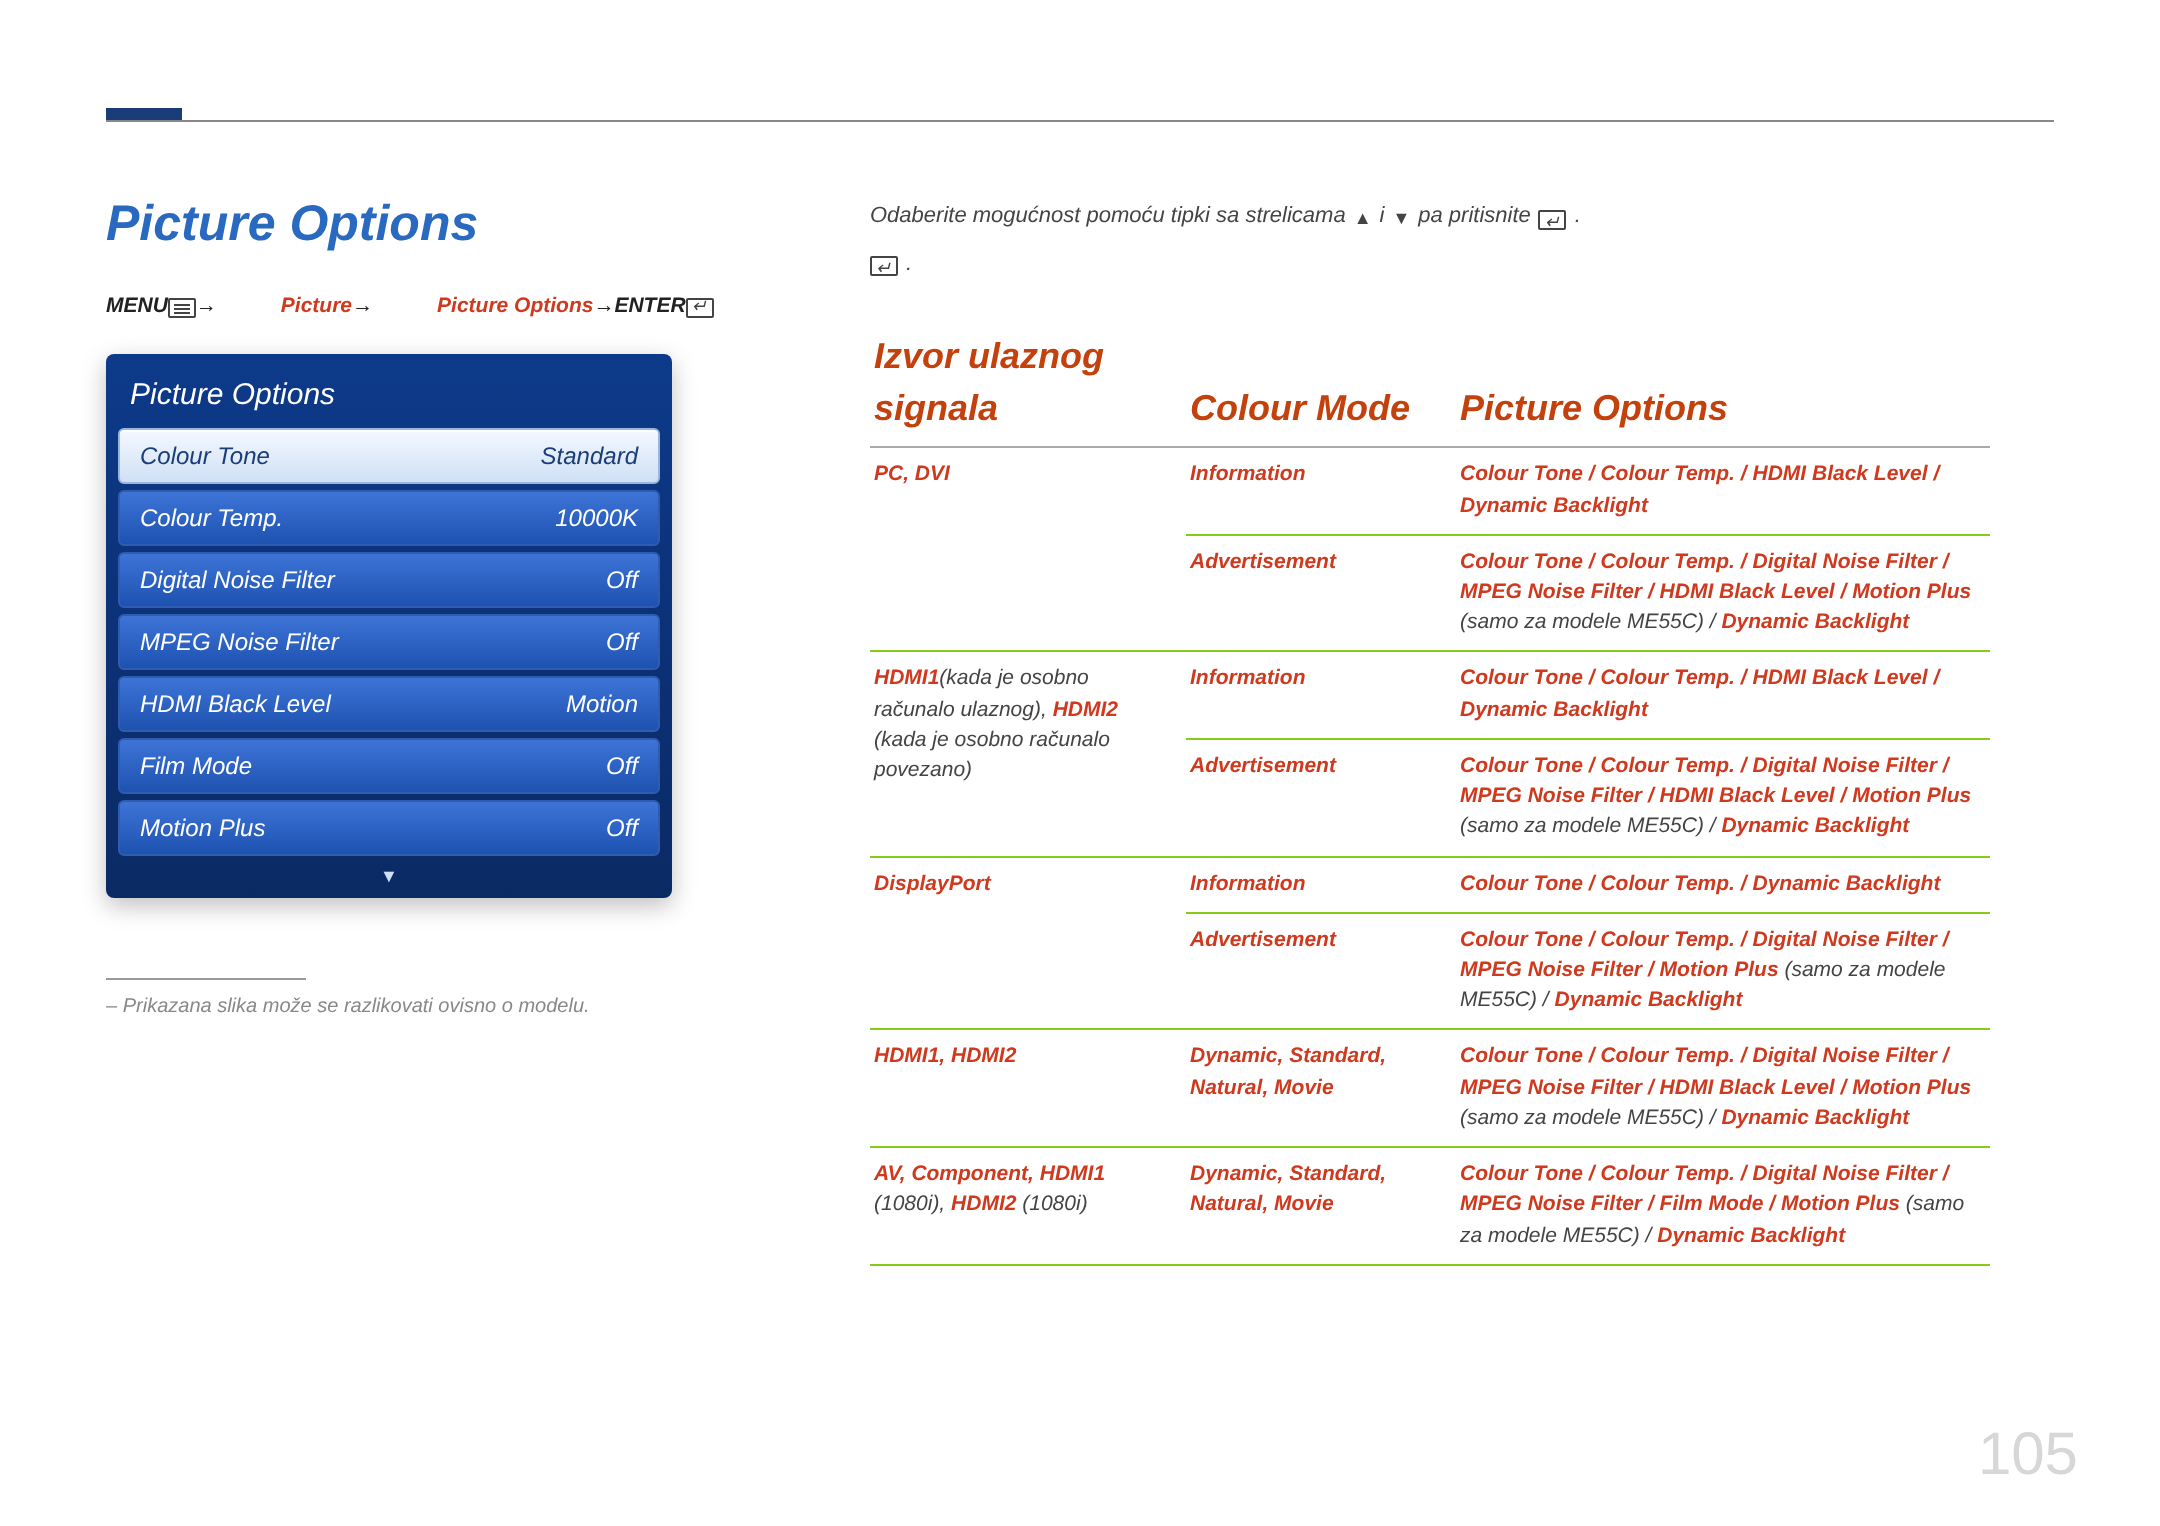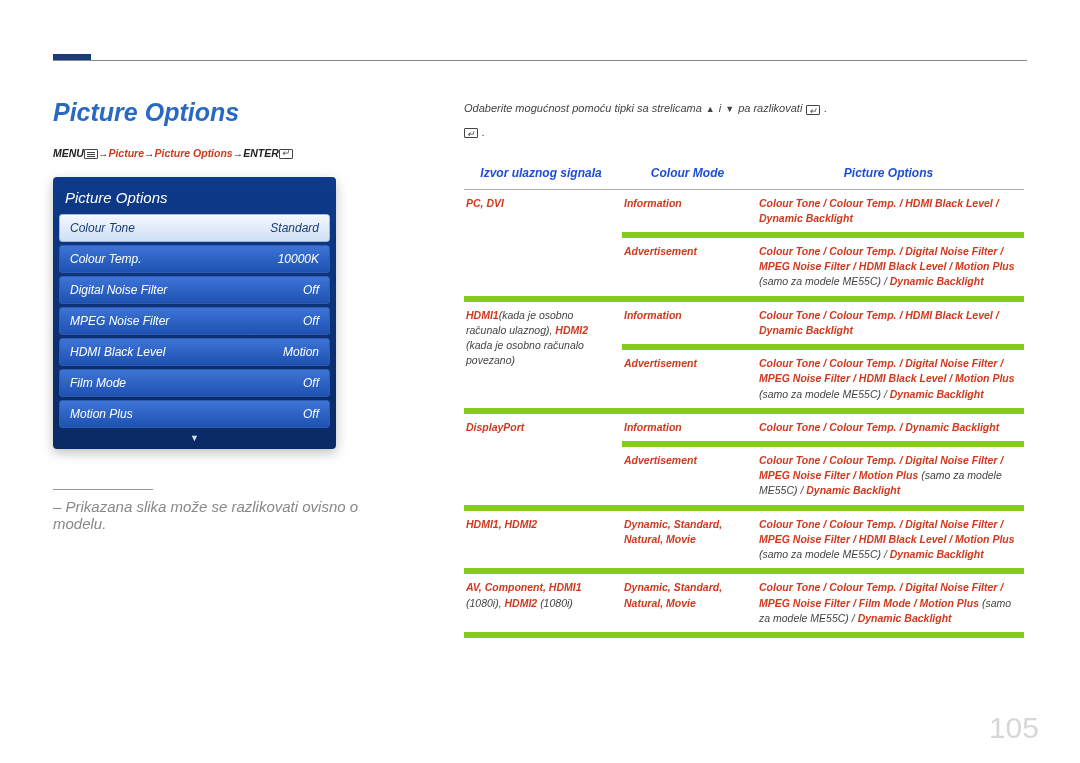--- a/index.html
+++ b/index.html
@@ -44,21 +44,21 @@
   }
   .breadcrumb {
     font-size: 10.5px;
     color: #222;
     margin-bottom: 18px;
     display: flex;
     align-items: center;
     gap: 0;
     flex-wrap: wrap;
   }
-  .breadcrumb .hl { color: #cf3a1f; font-weight: 700; }
+  .breadcrumb .hl { color: #cf3a1f; font-weight: 700; margin-left: 32px; }
   .breadcrumb .bold { font-weight: 700; }
   .icon-box {
     display: inline-block;
     width: 14px;
     height: 10px;
     border: 1px solid #444;
     border-radius: 1px;
     position: relative;
     top: 1px;
   }
@@ -76,21 +76,21 @@
     font-size: 9px;
     color: #444;
   }
   .left-col {
     float: left;
     width: 360px;
   }
   .right-col {
     float: left;
     width: 560px;
-    margin-left: 51px;
+    margin-left: 22px;
     margin-top: 40px;
   }
   .intro-line {
     font-size: 11px;
     color: #444;
     line-height: 1.6;
     margin-bottom: 6px;
     display: flex;
     align-items: center;
     gap: 4px;
@@ -137,46 +137,46 @@
     font-size: 9px;
     padding-top: 2px;
   }
   .footnote-line {
     border-top: 1px solid #999;
     width: 100px;
     margin-top: 40px;
     margin-bottom: 8px;
   }
   .footnote {
-    font-size: 15px;
+    font-size: 10px;
     color: #888;
   }
   .footnote::before {
     content: "– ";
   }
   .tbl {
     width: 100%;
     border-collapse: collapse;
     margin-top: 20px;
     font-size: 10.5px;
     line-height: 1.45;
   }
   .tbl th {
-    text-align: center;
-    font-size: 12px;
+    text-align: left;
+    font-size: 18px;
     font-weight: 700;
-    color: #1d4ed8;
+    color: #c2410c;
     padding: 4px 6px 6px 2px;
     border-bottom: 1px solid #aaa;
     vertical-align: bottom;
   }
   .tbl td {
     padding: 6px 6px 6px 2px;
     vertical-align: top;
-    border-bottom: 6px solid #84cc16;
+    border-bottom: 1px solid #84cc16;
   }
   .hl { color: #cf3a1f; font-weight: 700; }
   .sep { color: #cf3a1f; font-weight: 700; }
   .plain { color: #444; text-align: right; }
   .col-src { width: 158px; }
   .col-mode { width: 135px; }
   .page-num {
     position: absolute;
     right: 41px;
     bottom: 18px;
@@ -246,21 +246,21 @@
     <div class="footnote-line"></div>
     <div class="footnote">Prikazana slika može se razlikovati ovisno o modelu.</div>
   </div>
 
   <div class="right-col">
     <div class="intro-line">
       <span>Odaberite mogućnost pomoću tipki sa strelicama</span>
       <span class="arrow-up">▲</span>
       <span>i</span>
       <span class="arrow-down">▼</span>
-      <span>pa razlikovati</span>
+      <span>pa pritisnite</span>
       <span class="icon-box enter"></span>
       <span>.</span>
     </div>
     <div class="intro-line">
       <span class="icon-box enter"></span>
       <span>.</span>
     </div>
 
     <table class="tbl">
       <colgroup>

